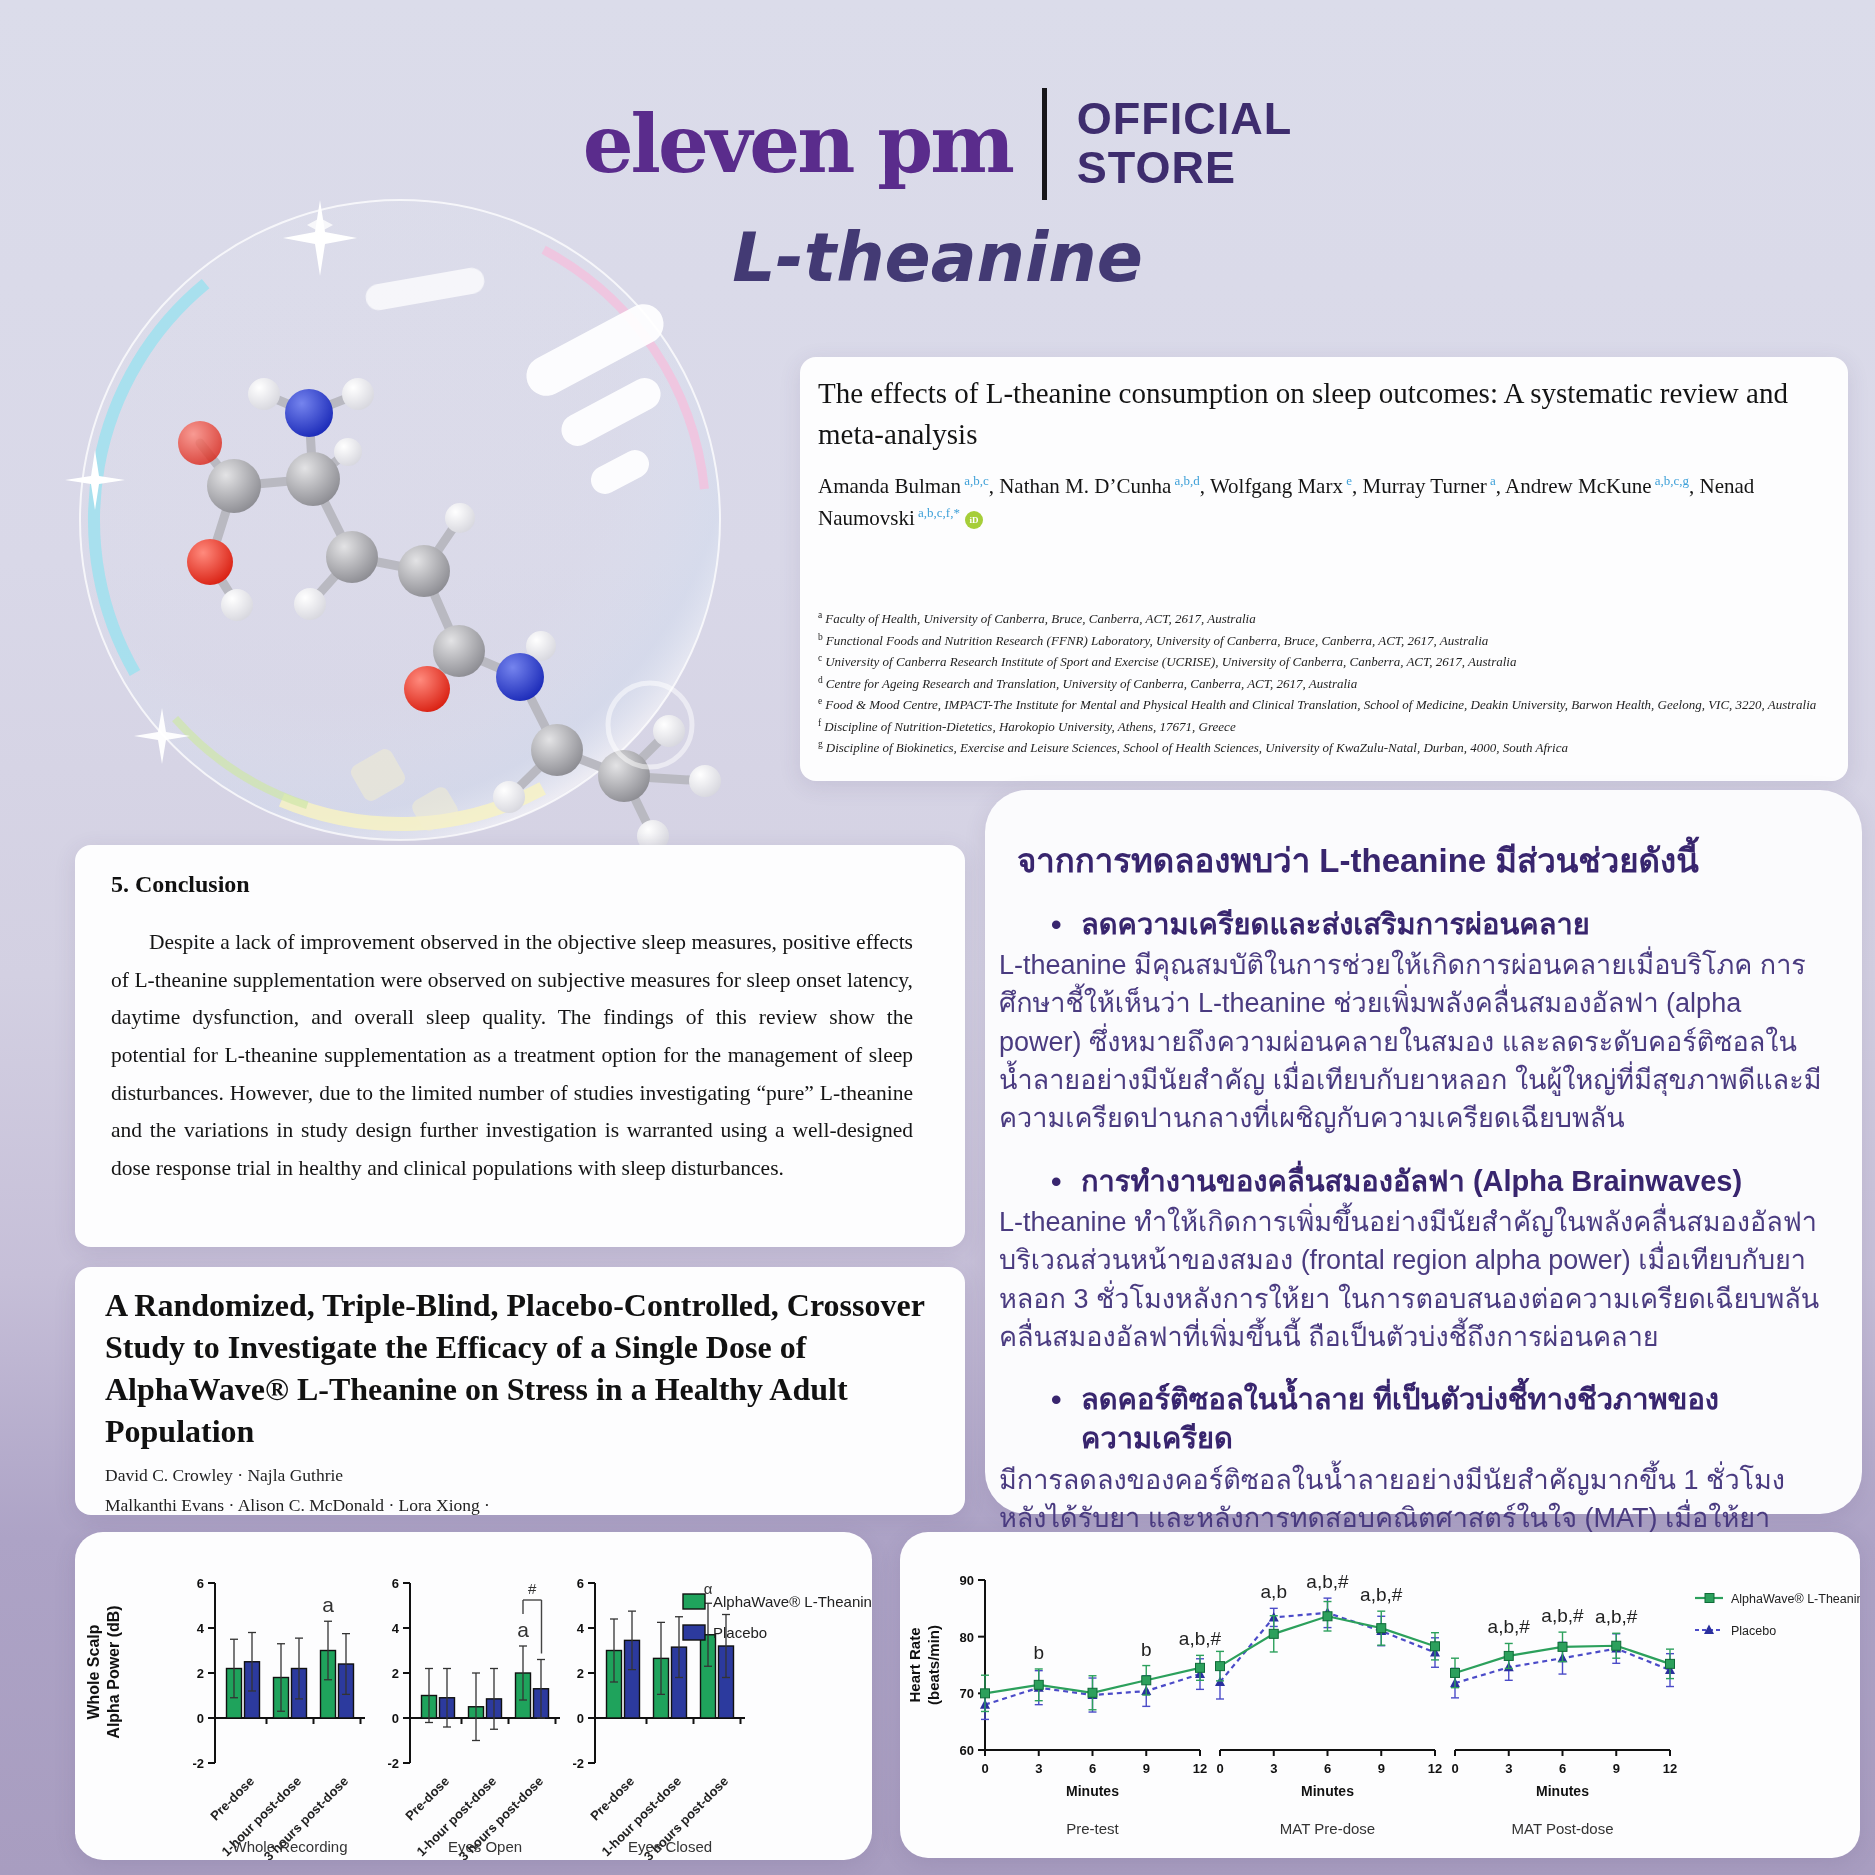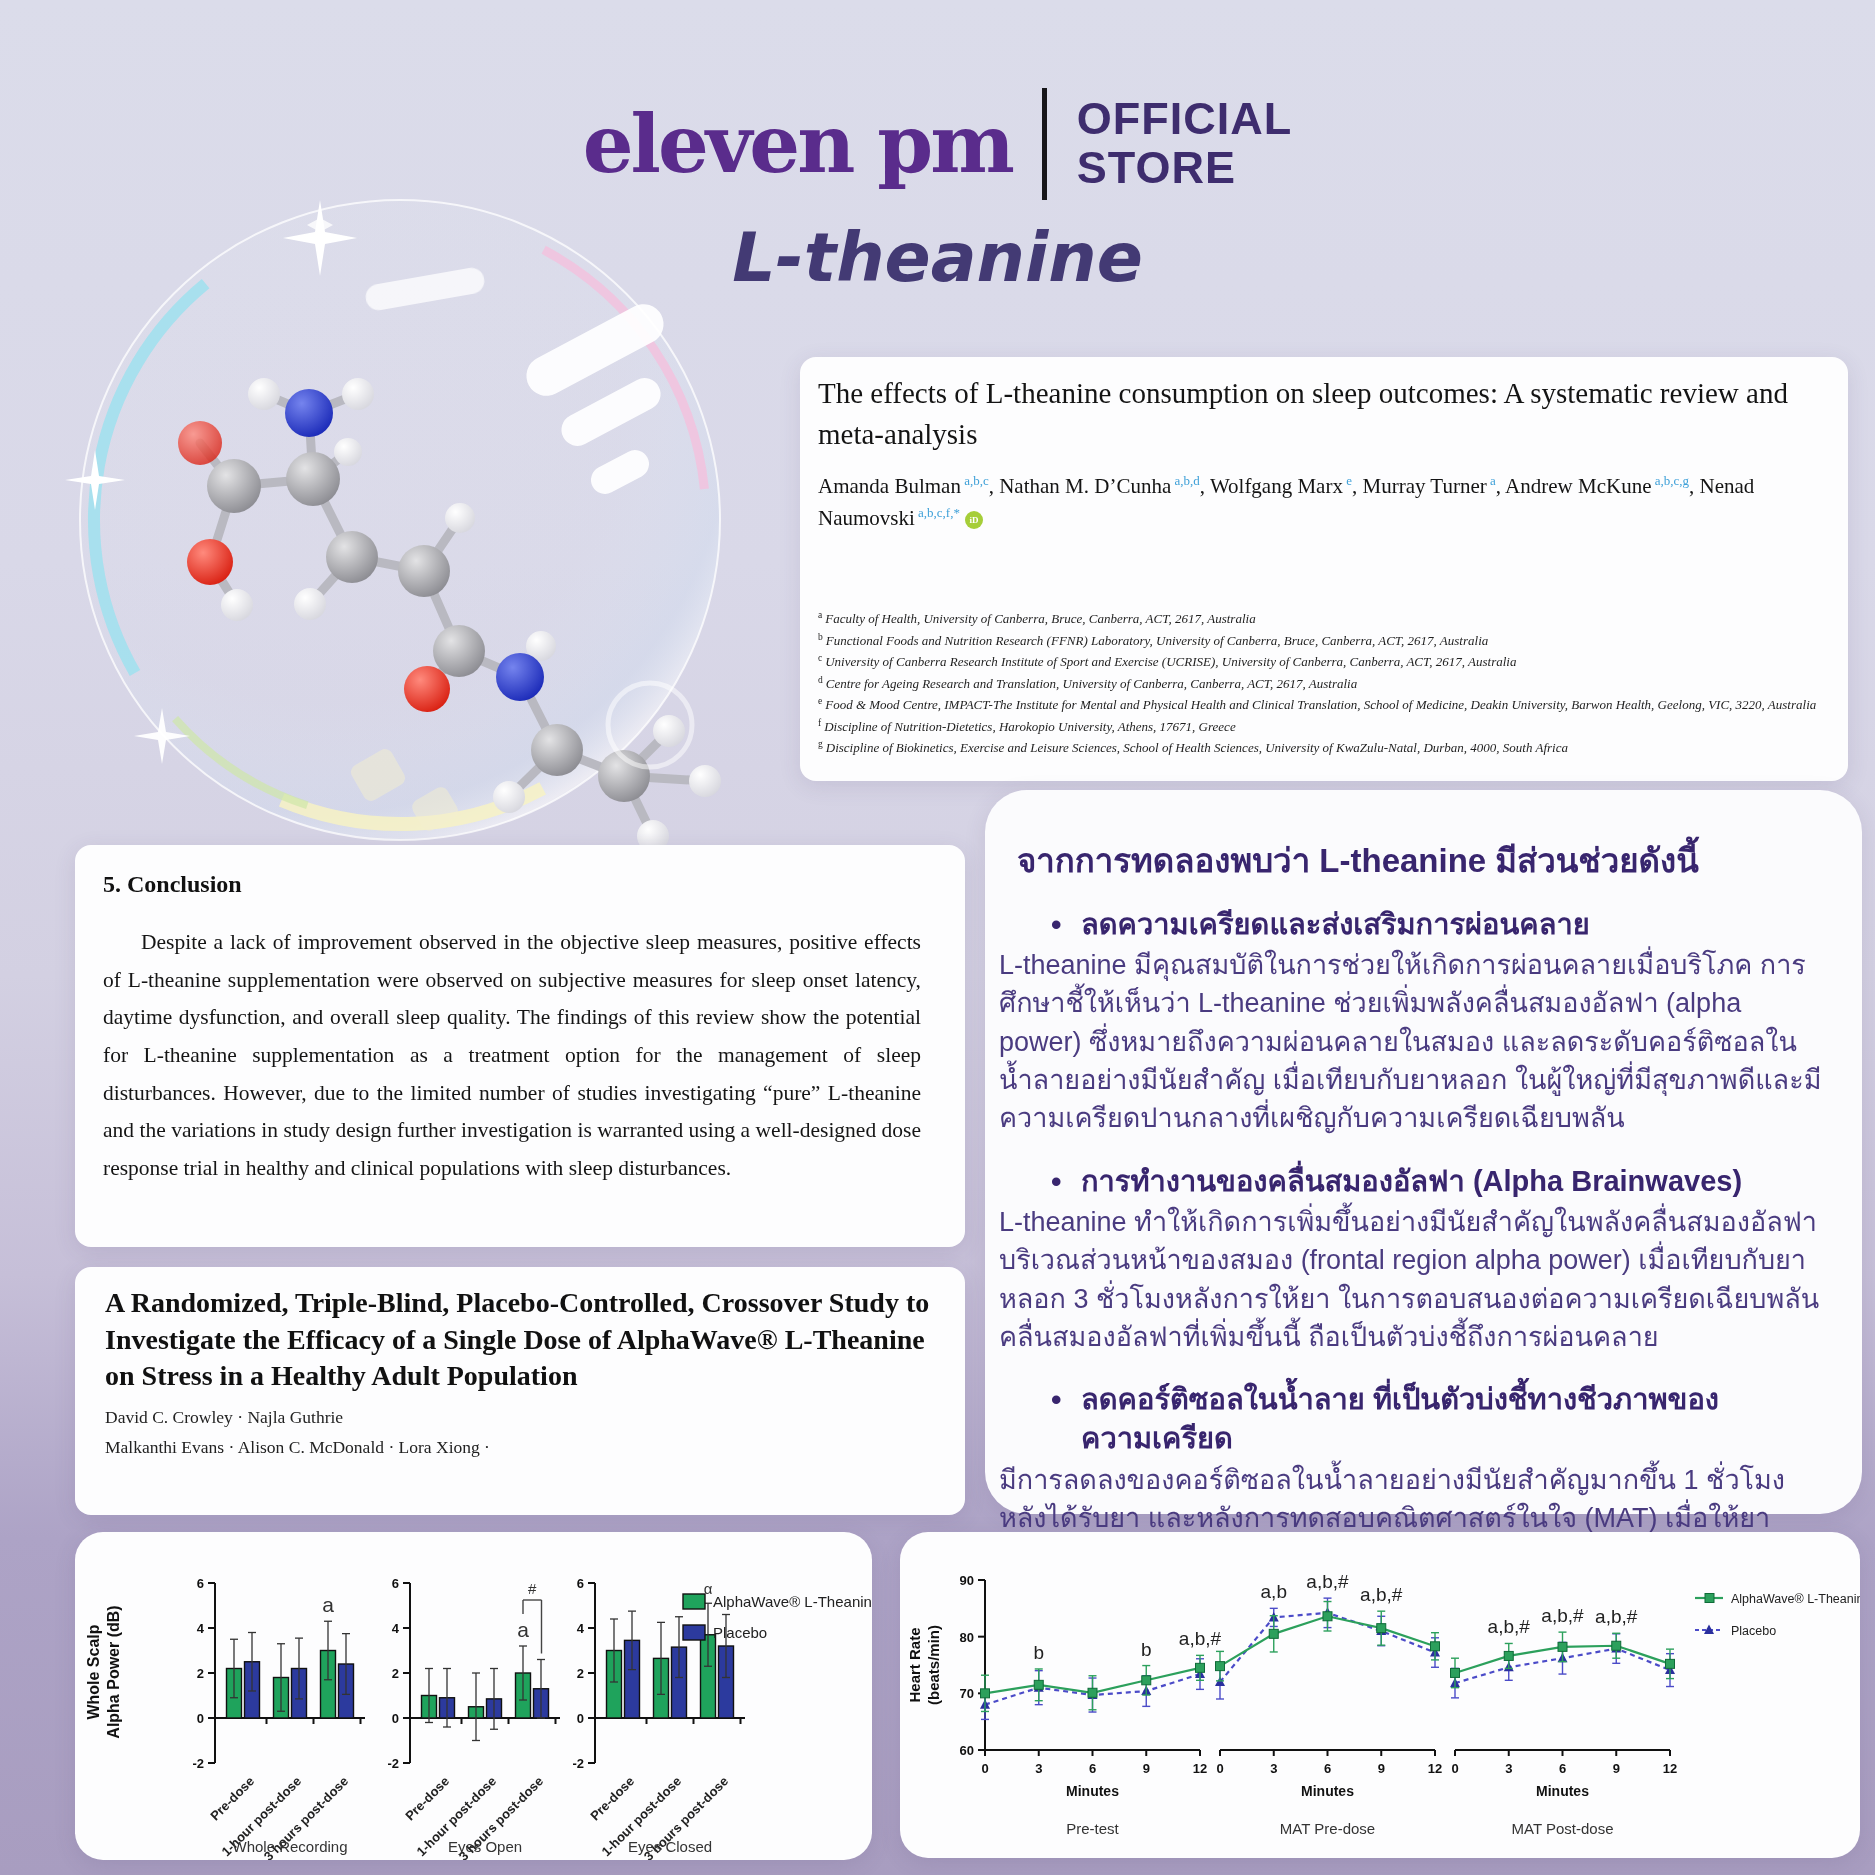--- a/index.html
+++ b/index.html
@@ -26,27 +26,27 @@
   .affil sup{font-size:9.5px;font-style:normal;margin-right:3px;}
   
   .thai{left:985px;top:790px;width:877px;height:724px;border-radius:42px;padding:26px 24px 20px 14px;background:#fbfbfd;}
   .thai h3{margin:18px;font-size:33px;font-weight:800;color:#38256e;}
   .thai ul{list-style:none;margin:6px 0 0 0;padding:0;}
   .thai li{display:flex;margin-top:14px;}
   .thai .dot{width:30px;margin-left:52px;font-size:30px;font-weight:800;color:#38256e;flex:none;line-height:1.35;}
   .thai .b-title{font-size:29px;font-weight:800;color:#38256e;line-height:1.35;}
   .thai .b-body{margin:2px 12px 10px -82px;font-size:27px;line-height:1.42;color:#4a3b80;}
   
-  .conclusion{left:75px;top:845px;width:890px;height:402px;padding:26px 28px;}
+  .conclusion{left:75px;top:845px;width:890px;height:402px;padding:26px 36px;}
   .conclusion h3{margin:0;font-family:"Liberation Serif",serif;font-size:24px;font-weight:700;color:#111;}
   .conclusion p{margin:26px 16px 0 0;font-family:"Liberation Serif",serif;font-size:21.5px;line-height:1.75;
     color:#151515;text-align:justify;text-indent:38px;}
   
   .paper2{left:75px;top:1267px;width:890px;height:248px;padding:18px 30px;}
-  .paper2 h2{margin:0;font-family:"Liberation Serif",serif;font-weight:700;font-size:28px;line-height:1.31;color:#111;}
+  .paper2 h2{margin:0;font-family:"Liberation Serif",serif;font-weight:700;font-size:32px;line-height:1.31;color:#111;}
   .paper2 p{margin:12px 0 0 0;font-family:"Liberation Serif",serif;font-size:17.5px;color:#222;}
   .paper2 p + p{margin-top:9px;}
   
   .chartcard{border-radius:28px;}
   .barcard{left:75px;top:1532px;width:797px;height:328px;}
   .hrcard{left:900px;top:1532px;width:960px;height:326px;}
   .chartcard svg{display:block;}
   .bubble{position:absolute;left:65px;top:180px;width:670px;height:690px;}
 </style>
 </head>

